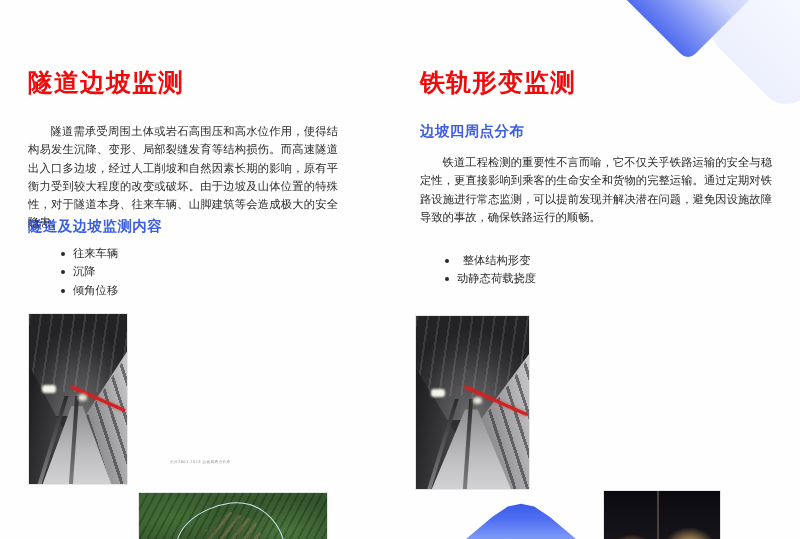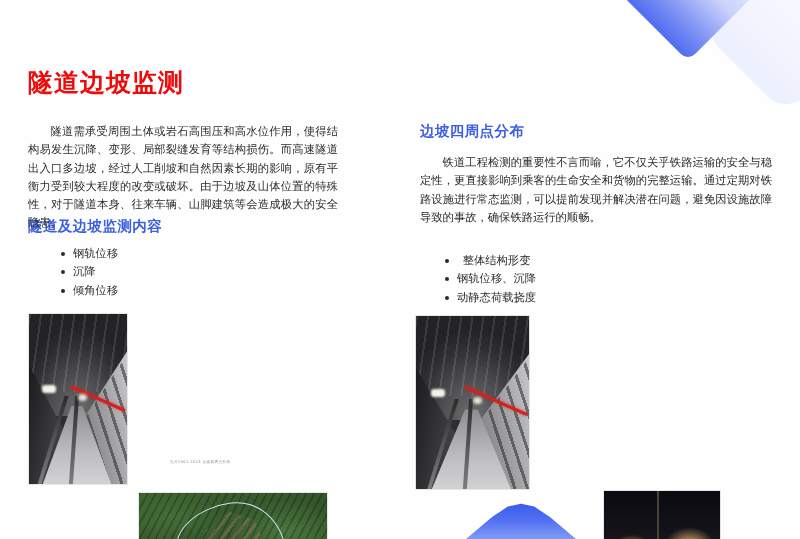--- a/index.html
+++ b/index.html
@@ -228,21 +228,21 @@
 
     <div style="position:absolute;top:219px;left:0;">
       <div class="sub-blue">隧道及边坡监测内容</div>
     </div>
 
     <div style="position:absolute;top:123px;left:0;width:310px;">
       <p class="body-text">隧道需承受周围土体或岩石高围压和高水位作用，使得结构易发生沉降、变形、局部裂缝发育等结构损伤。而高速隧道出入口多边坡，经过人工削坡和自然因素长期的影响，原有平衡力受到较大程度的改变或破坏。由于边坡及山体位置的特殊性，对于隧道本身、往来车辆、山脚建筑等会造成极大的安全隐患。</p>
     </div>
 
     <ul class="bullets" style="position:absolute;top:245px;left:32px;">
-      <li>钢轨位移</li>
+      <li>往来车辆</li>
       <li>沉降</li>
       <li>倾角位移</li>
     </ul>
 
     <div class="photo tunnel" style="left:0px;top:313px;width:100px;height:172px;">
       <div class="vault"></div>
       <div class="roofribs"></div>
       <div class="wall-left"></div>
       <div class="wall-right"></div>
       <div class="panelgrid"></div>
@@ -259,33 +259,35 @@
       <div class="ridges"></div>
       <div class="scar"></div>
       <div class="outline"></div>
     </div>
 
     <div class="slope-caption" style="left:142px;top:460px;">照片2001          2013  边坡四周点分布</div>
   </div>
 
   <div class="col col-right">
 
+    <div style="position:absolute;top:70px;left:0;">
+      <div class="title-red">铁轨形变监测</div>
+    </div>
 
     <div style="position:absolute;top:124px;left:0;">
       <div class="sub-blue">边坡四周点分布</div>
     </div>
 
     <div style="position:absolute;top:154px;left:0;width:352px;">
       <p class="body-text">铁道工程检测的重要性不言而喻，它不仅关乎铁路运输的安全与稳定性，更直接影响到乘客的生命安全和货物的完整运输。通过定期对铁路设施进行常态监测，可以提前发现并解决潜在问题，避免因设施故障导致的事故，确保铁路运行的顺畅。</p>
     </div>
 
 
     <ul class="bullets" style="position:absolute;top:252px;left:24px;text-align:center;">
       <li>整体结构形变</li>
-      <li>钢轨位移、沉降</li>
       <li>动静态荷载挠度</li>
     </ul>
 
     <div class="photo tunnel" style="left:-5px;top:315px;width:115px;height:175px;">
       <div class="vault"></div>
       <div class="roofribs"></div>
       <div class="wall-left"></div>
       <div class="wall-right"></div>
       <div class="panelgrid"></div>
       <div class="floor"></div>

